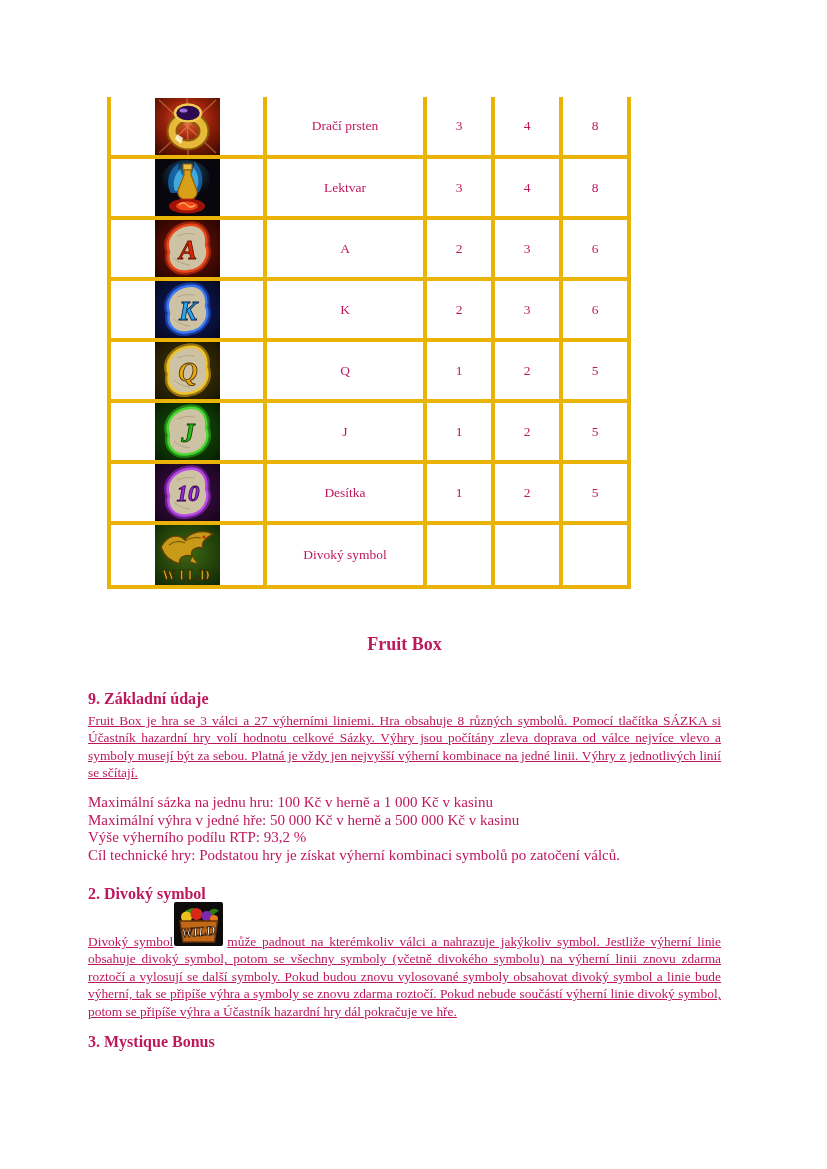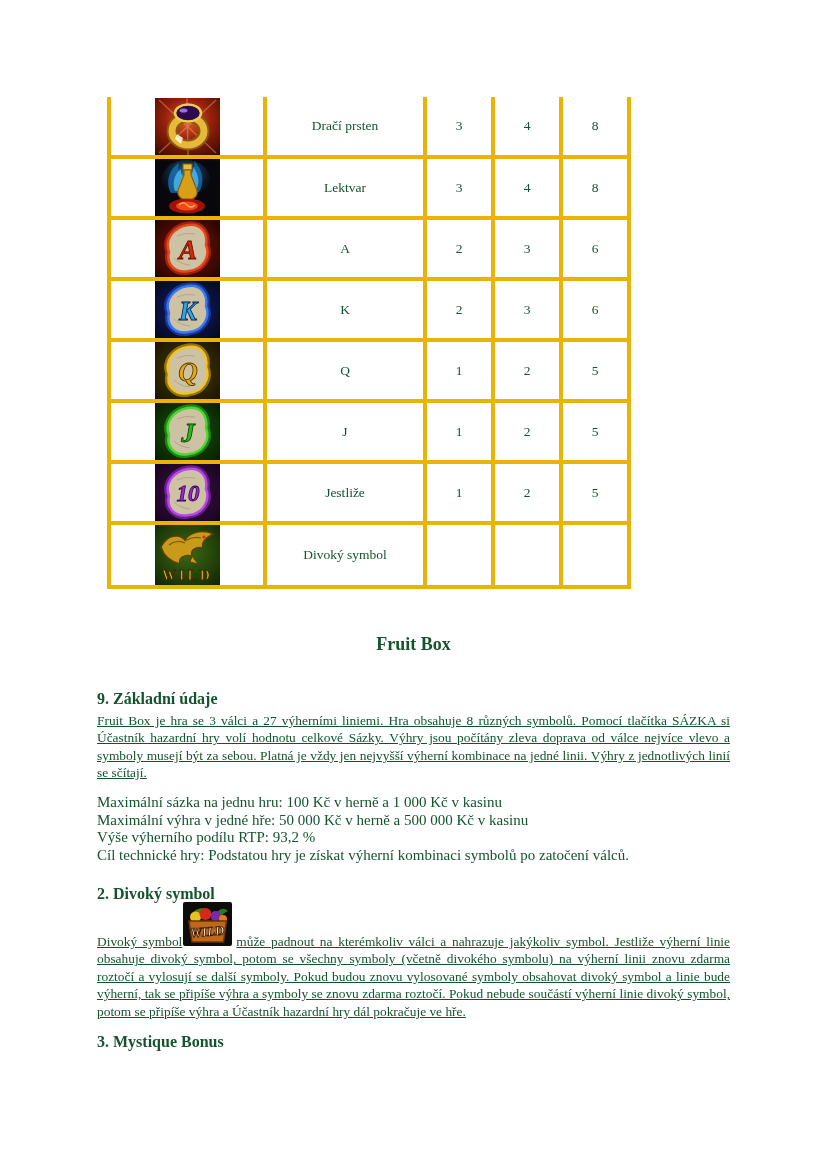--- a/index.html
+++ b/index.html
@@ -1,35 +1,35 @@
 <!DOCTYPE html>
 <html><head>
 <meta charset="utf-8">
 <style>
   html,body { margin:0; padding:0; background:#ffffff; }
   .page {
     position:relative; width:827px; height:1169px; background:#ffffff;
-    font-family:"Liberation Serif","DejaVu Serif",serif; color:#14532d;
+    font-family:"Liberation Serif","DejaVu Serif",serif; color:#be185d;
     overflow:hidden;
   }
   
   table.paytable {
     position:absolute; left:107px; top:97px;
     border-collapse:collapse; table-layout:fixed;
   }
   table.paytable td {
     border:4px solid #eab308; text-align:center; vertical-align:middle;
     font-size:13.5px; padding:0;
   }
   table.paytable tr:first-child td { border-top:none; }
   table.paytable tr { height:60px; }
   table.paytable tr.wild-row { height:63px; }
   td.sym-cell svg { display:block; margin:0 auto; }
   
-  .tblock { position:absolute; left:97px; width:633px; }
+  .tblock { position:absolute; left:88px; width:633px; }
   .doc-title { top:634px; text-align:center; font-size:18px; font-weight:bold; }
   .sec-head { font-size:16px; font-weight:bold; line-height:20px; }
   .h1 { top:689px; }
   .h2 { top:884px; }
   .h3 { top:1032px; }
   .body-par { font-size:13.4px; line-height:17.4px; text-align:justify; margin:0;text-decoration:underline; }
   .p1 { top:712px; }
   .stats { top:794px; font-size:15px; line-height:17.5px; }
   .stats div { white-space:nowrap; }
   .p2 { top:902px; }
@@ -202,21 +202,21 @@
                   <stop offset="1" stop-color="#140318"></stop>
           </radialGradient>
               </defs>
           <rect width="65" height="57" fill="url(#gT)"></rect>
           <path d="M33 5 C46 3 53 13 51 25 C56 37 47 50 34 51 C20 54 11 44 14 32 C9 19 19 7 33 5 Z" fill="none" stroke="#a030d8" stroke-width="7" opacity="0.55"></path>
           <path d="M33 5 C46 3 53 13 51 25 C56 37 47 50 34 51 C20 54 11 44 14 32 C9 19 19 7 33 5 Z" fill="#cec2a4" stroke="#b848e8" stroke-width="2.5"></path>
           <path d="M22 16 q8 -4 18 -2 M19 38 q6 6 16 7" stroke="#a89878" stroke-width="1" fill="none" opacity="0.7"></path>
           <text x="33" y="37" text-anchor="middle" font-size="23" font-weight="bold" font-style="italic" fill="#9828d8" stroke="#2e0448" stroke-width="0.8">10</text>
         </svg>
       </td>
-      <td>Jestliže</td>
+      <td>Desítka</td>
       <td>1</td>
       <td>2</td>
       <td>5</td>
     </tr>
 
     <tr class="wild-row">
       <td class="sym-cell">
         <svg width="65" height="60" viewBox="0 0 65 60">
           <defs>
                 <radialGradient id="gW" cx="0.5" cy="0.45" r="0.8">

